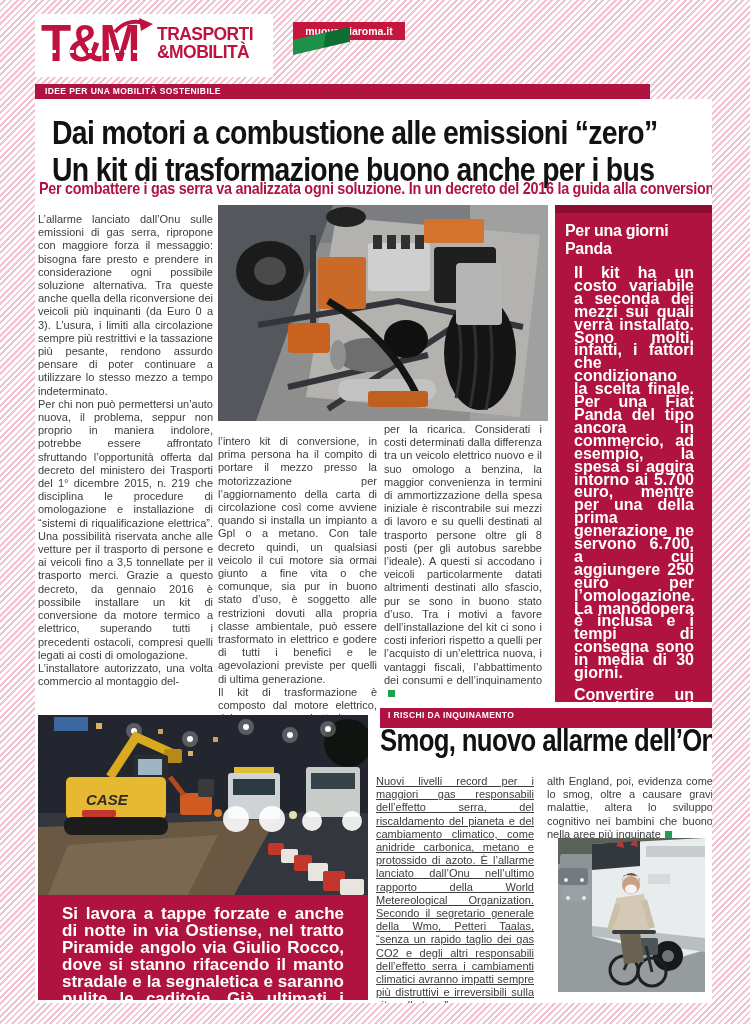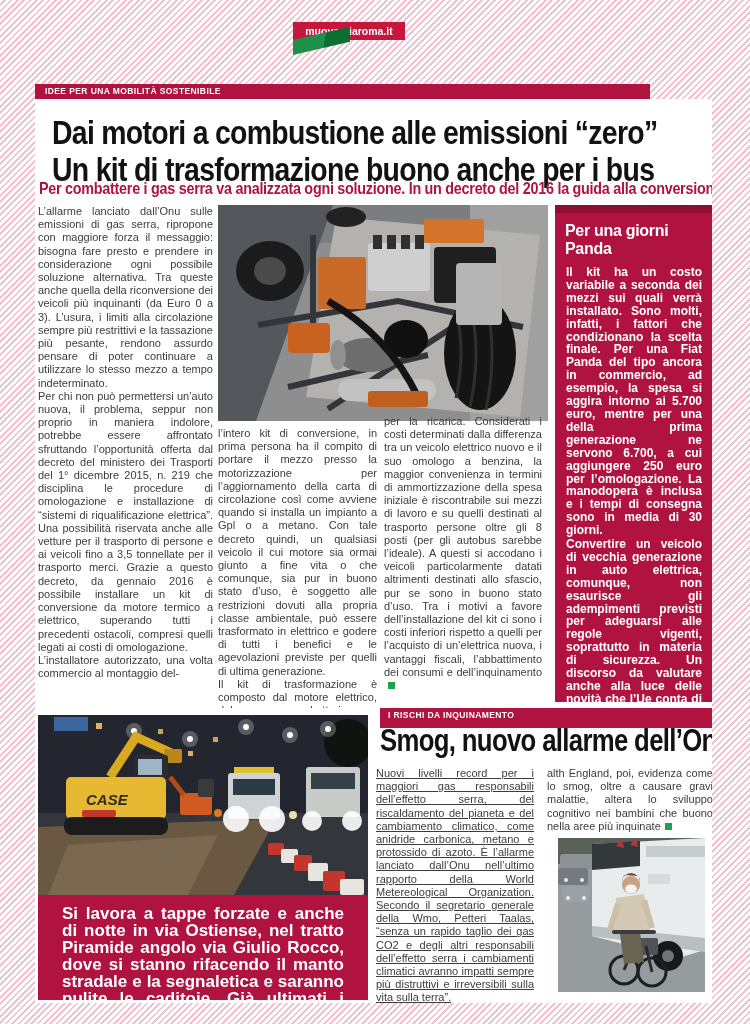--- a/index.html
+++ b/index.html
@@ -26,32 +26,32 @@
   .kicker-bar{position:absolute;left:35px;top:84px;width:615px;height:15px;background:#b0133f;}
   .kicker-bar span{display:block;color:#fff;font-size:8.5px;font-weight:bold;letter-spacing:.4px;
                    line-height:15px;padding-left:10px;border-radius:6px;}
   
   .panel{position:absolute;left:35px;top:99px;width:677px;height:904px;background:#fff;overflow:hidden;}
   .headline{position:absolute;left:4px;top:2px;color:#121212;font-weight:bold;}
   .headline div{white-space:nowrap;font-size:33px;line-height:37px;letter-spacing:-.8px;
                 transform:scaleX(.86);transform-origin:left;}
   .standfirst{position:absolute;left:4px;top:80px;color:#b0133f;font-weight:bold;font-size:16.5px;
               white-space:nowrap;letter-spacing:-.3px;transform:scaleX(.87);transform-origin:left;}
-  .bodycol{position:absolute;font-size:11px;line-height:13.2px;color:#3c3c3c;text-align:justify;overflow:hidden;}
+  .bodycol{position:absolute;font-size:11px;line-height:13.2px;color:#3c3c3c;text-align:justify;overflow:hidden;margin-top:8px;}
   .bodycol p{margin:0;}
   .col1{left:3px;top:106px;width:175px;height:492px;}
   .col2{left:183px;top:328px;width:159px;height:281px;}
   .col3{left:349px;top:316px;width:158px;height:281px;}
   .endmark{display:inline-block;width:7px;height:7px;background:#1fa24f;margin-left:4px;}
   
   .sidebar{position:absolute;left:520px;top:106px;width:158px;height:497px;background:#b0133f;overflow:hidden;}
   .sidebar .topstrip{height:8px;background:#8d0e31;}
   .sidebar-inner{padding:9px 10px 0 10px;color:#fff;}
   .sidebar h2{margin:0 0 8px 0;font-size:16px;line-height:18px;letter-spacing:-.3px;}
-  .sidebar p{margin:1px;font-size:12px;line-height:12.9px;font-weight:bold;text-align:justify;}
+  .sidebar p{margin:9px;font-size:16px;line-height:12.9px;font-weight:bold;text-align:justify;}
   
   .smog-kicker{position:absolute;left:345px;top:609px;width:333px;height:20px;background:#b0133f;}
   .smog-kicker span{display:block;color:#fff;font-size:8.5px;font-weight:bold;letter-spacing:.4px;
                     line-height:14px;padding-left:8px;}
   .smog-headline{position:absolute;left:345px;top:624px;color:#121212;font-weight:bold;font-size:31px;
                  line-height:35px;white-space:nowrap;letter-spacing:-.8px;transform:scaleX(.83);transform-origin:left;}
   .smog-colA{left:341px;top:668px;width:158px;height:236px;text-decoration:underline;}
   .smog-colB{left:512px;top:668px;width:166px;height:68px;}
   
   .photo{position:absolute;display:block;}
@@ -60,20 +60,32 @@
   .photo-cyclist{left:523px;top:739px;}
   .caption-box{position:absolute;left:3px;top:796px;width:330px;height:105px;background:#b0133f;}
   .caption-box p{margin:0;padding:10px 24px;color:#fff;font-weight:bold;font-size:17px;
                  line-height:17px;text-align:justify;}
 </style>
 </head>
 <body>
 
 <div class="page">
 
+  <div class="logo-box">
+    <div class="tm-mark">T&amp;M</div>
+    <div class="tm-dashes"></div>
+    <svg class="tm-arrow" width="40" height="16" viewBox="0 0 40 16">
+      <path d="M2 14 C10 4 22 2 30 5" stroke="#c0123f" stroke-width="4" fill="none"></path>
+      <polygon points="26,0 40,6 28,13" fill="#c0123f"></polygon>
+    </svg>
+    <div class="brand-text">
+      <div>TRASPORTI</div>
+      <div>&amp;MOBILITÀ</div>
+    </div>
+  </div>
   <div class="badge">muoversiaroma.it</div>
   <div class="ribbon"></div>
   <div class="kicker-bar">
     <span>IDEE PER UNA MOBILITÀ SOSTENIBILE</span>
   </div>
 
   <div class="panel">
 
     <h1 class="headline" style="margin:13px;font-weight:bold;">
       <div>Dai motori a combustione alle emissioni “zero”</div>

